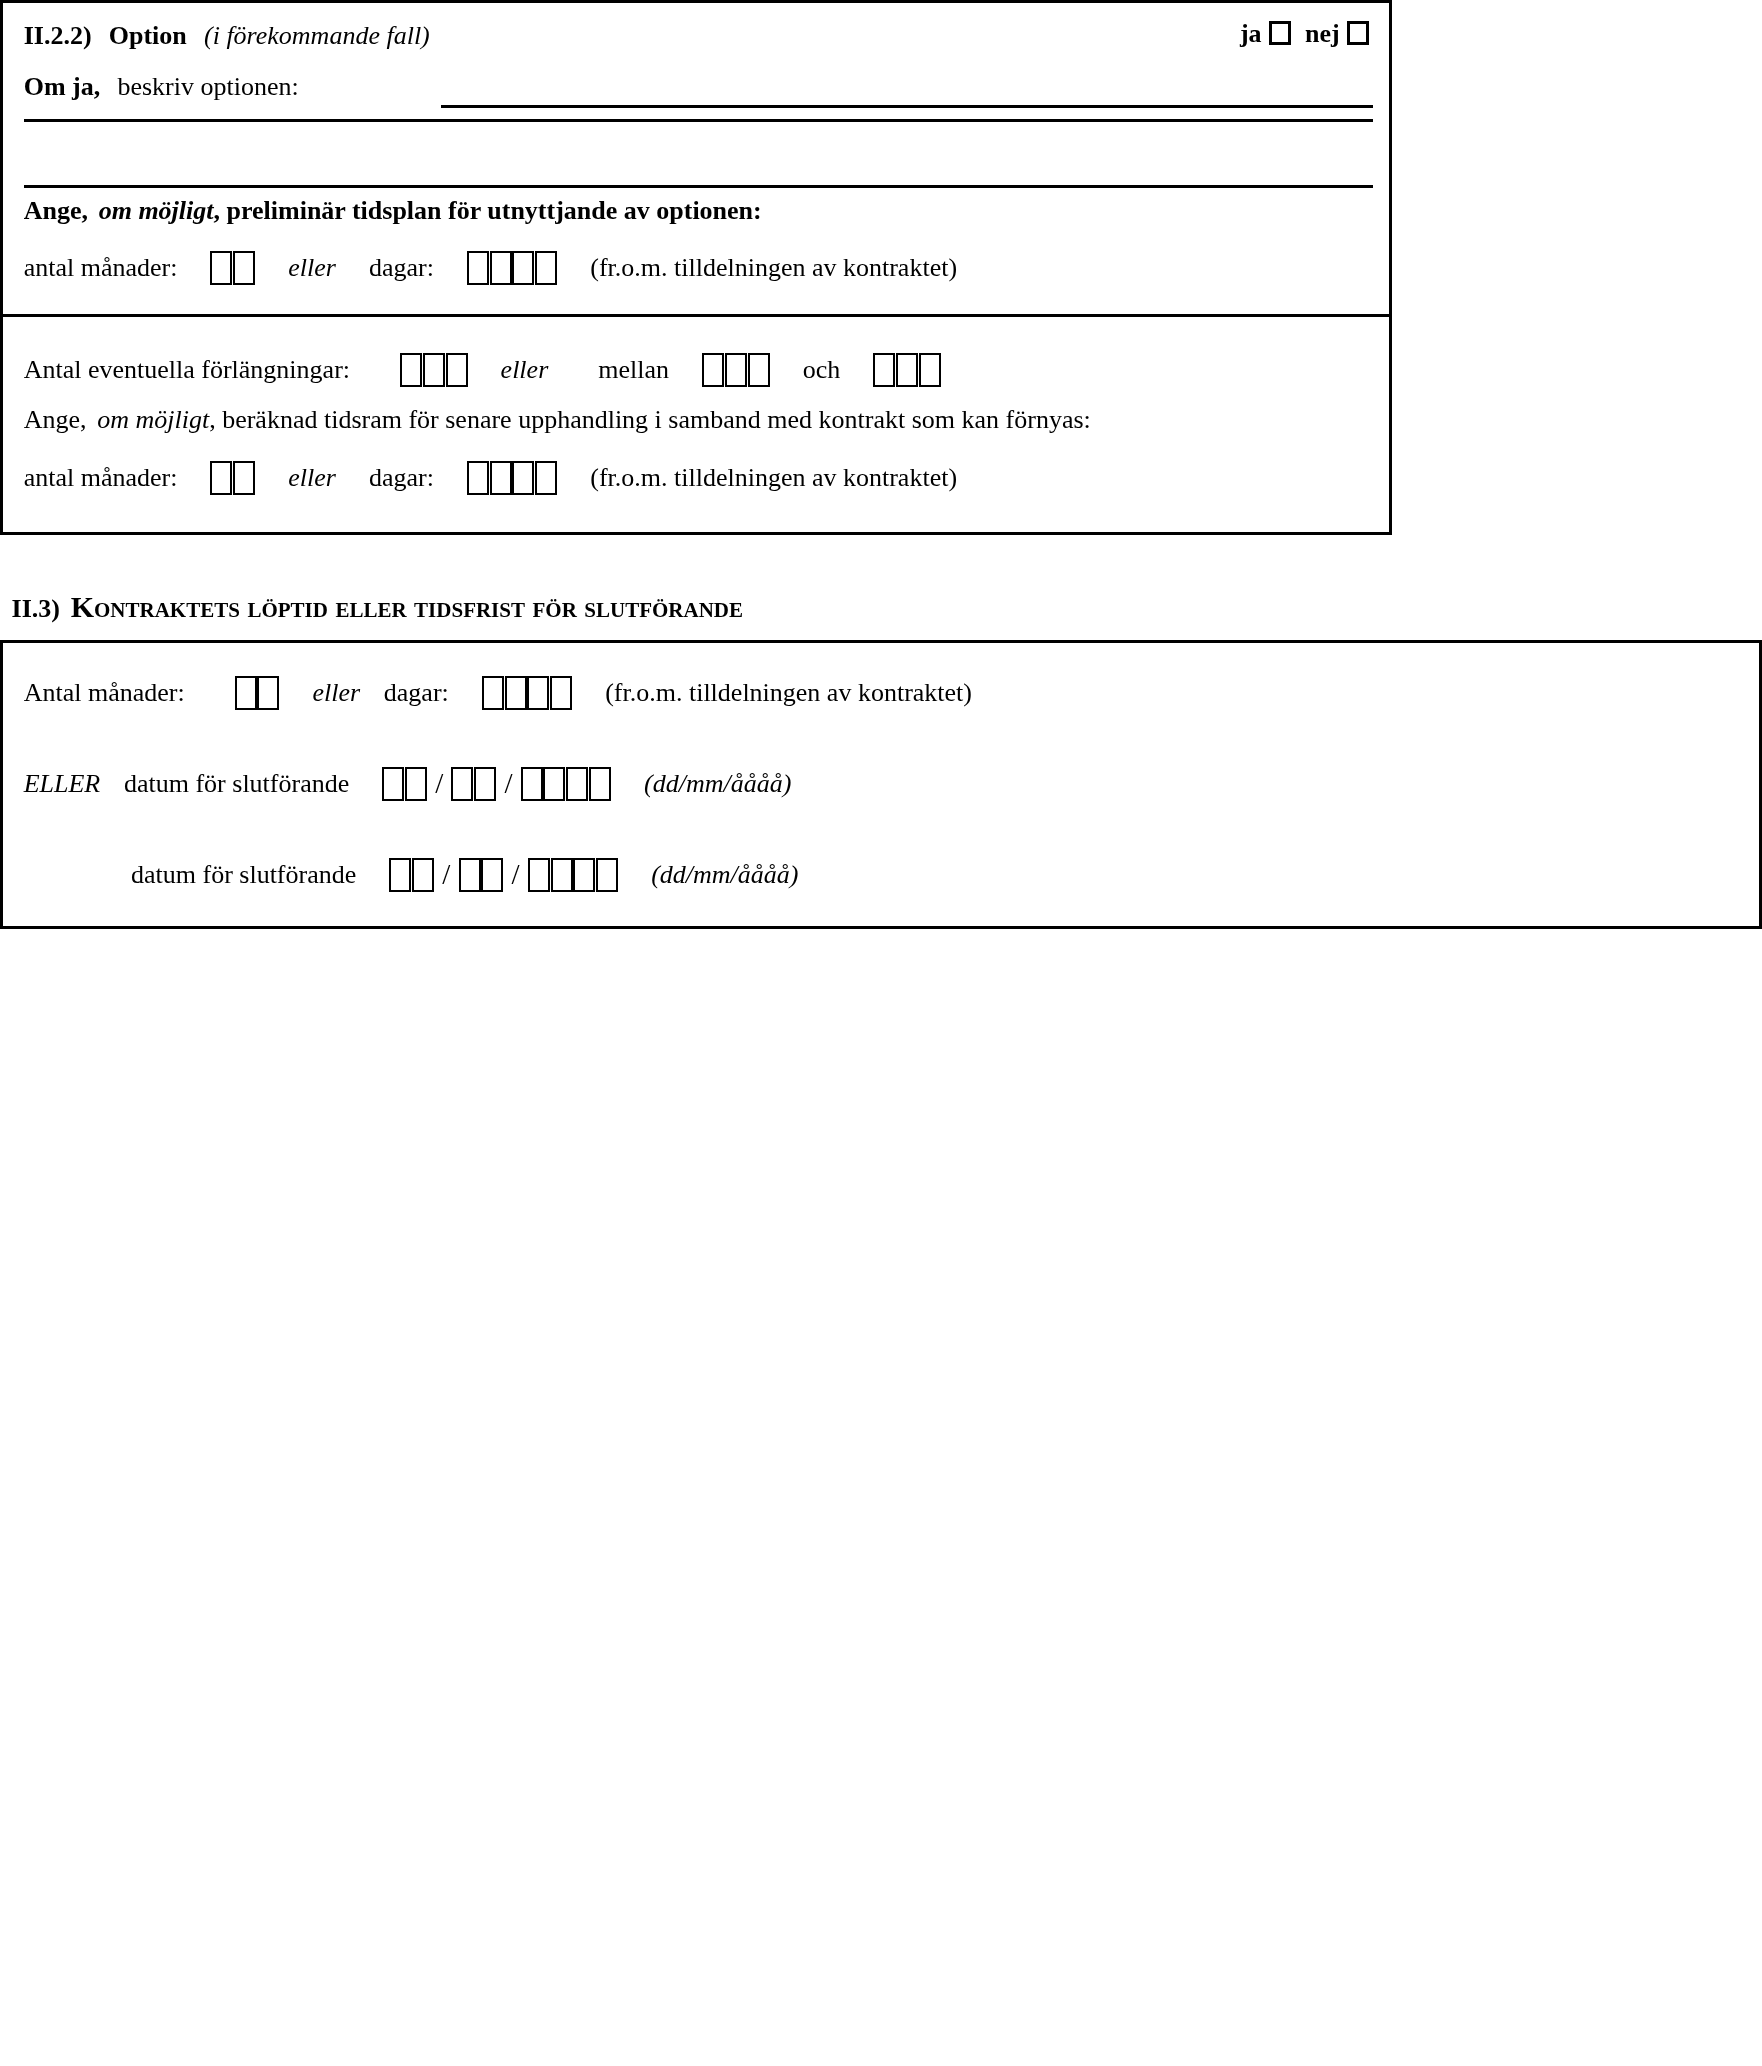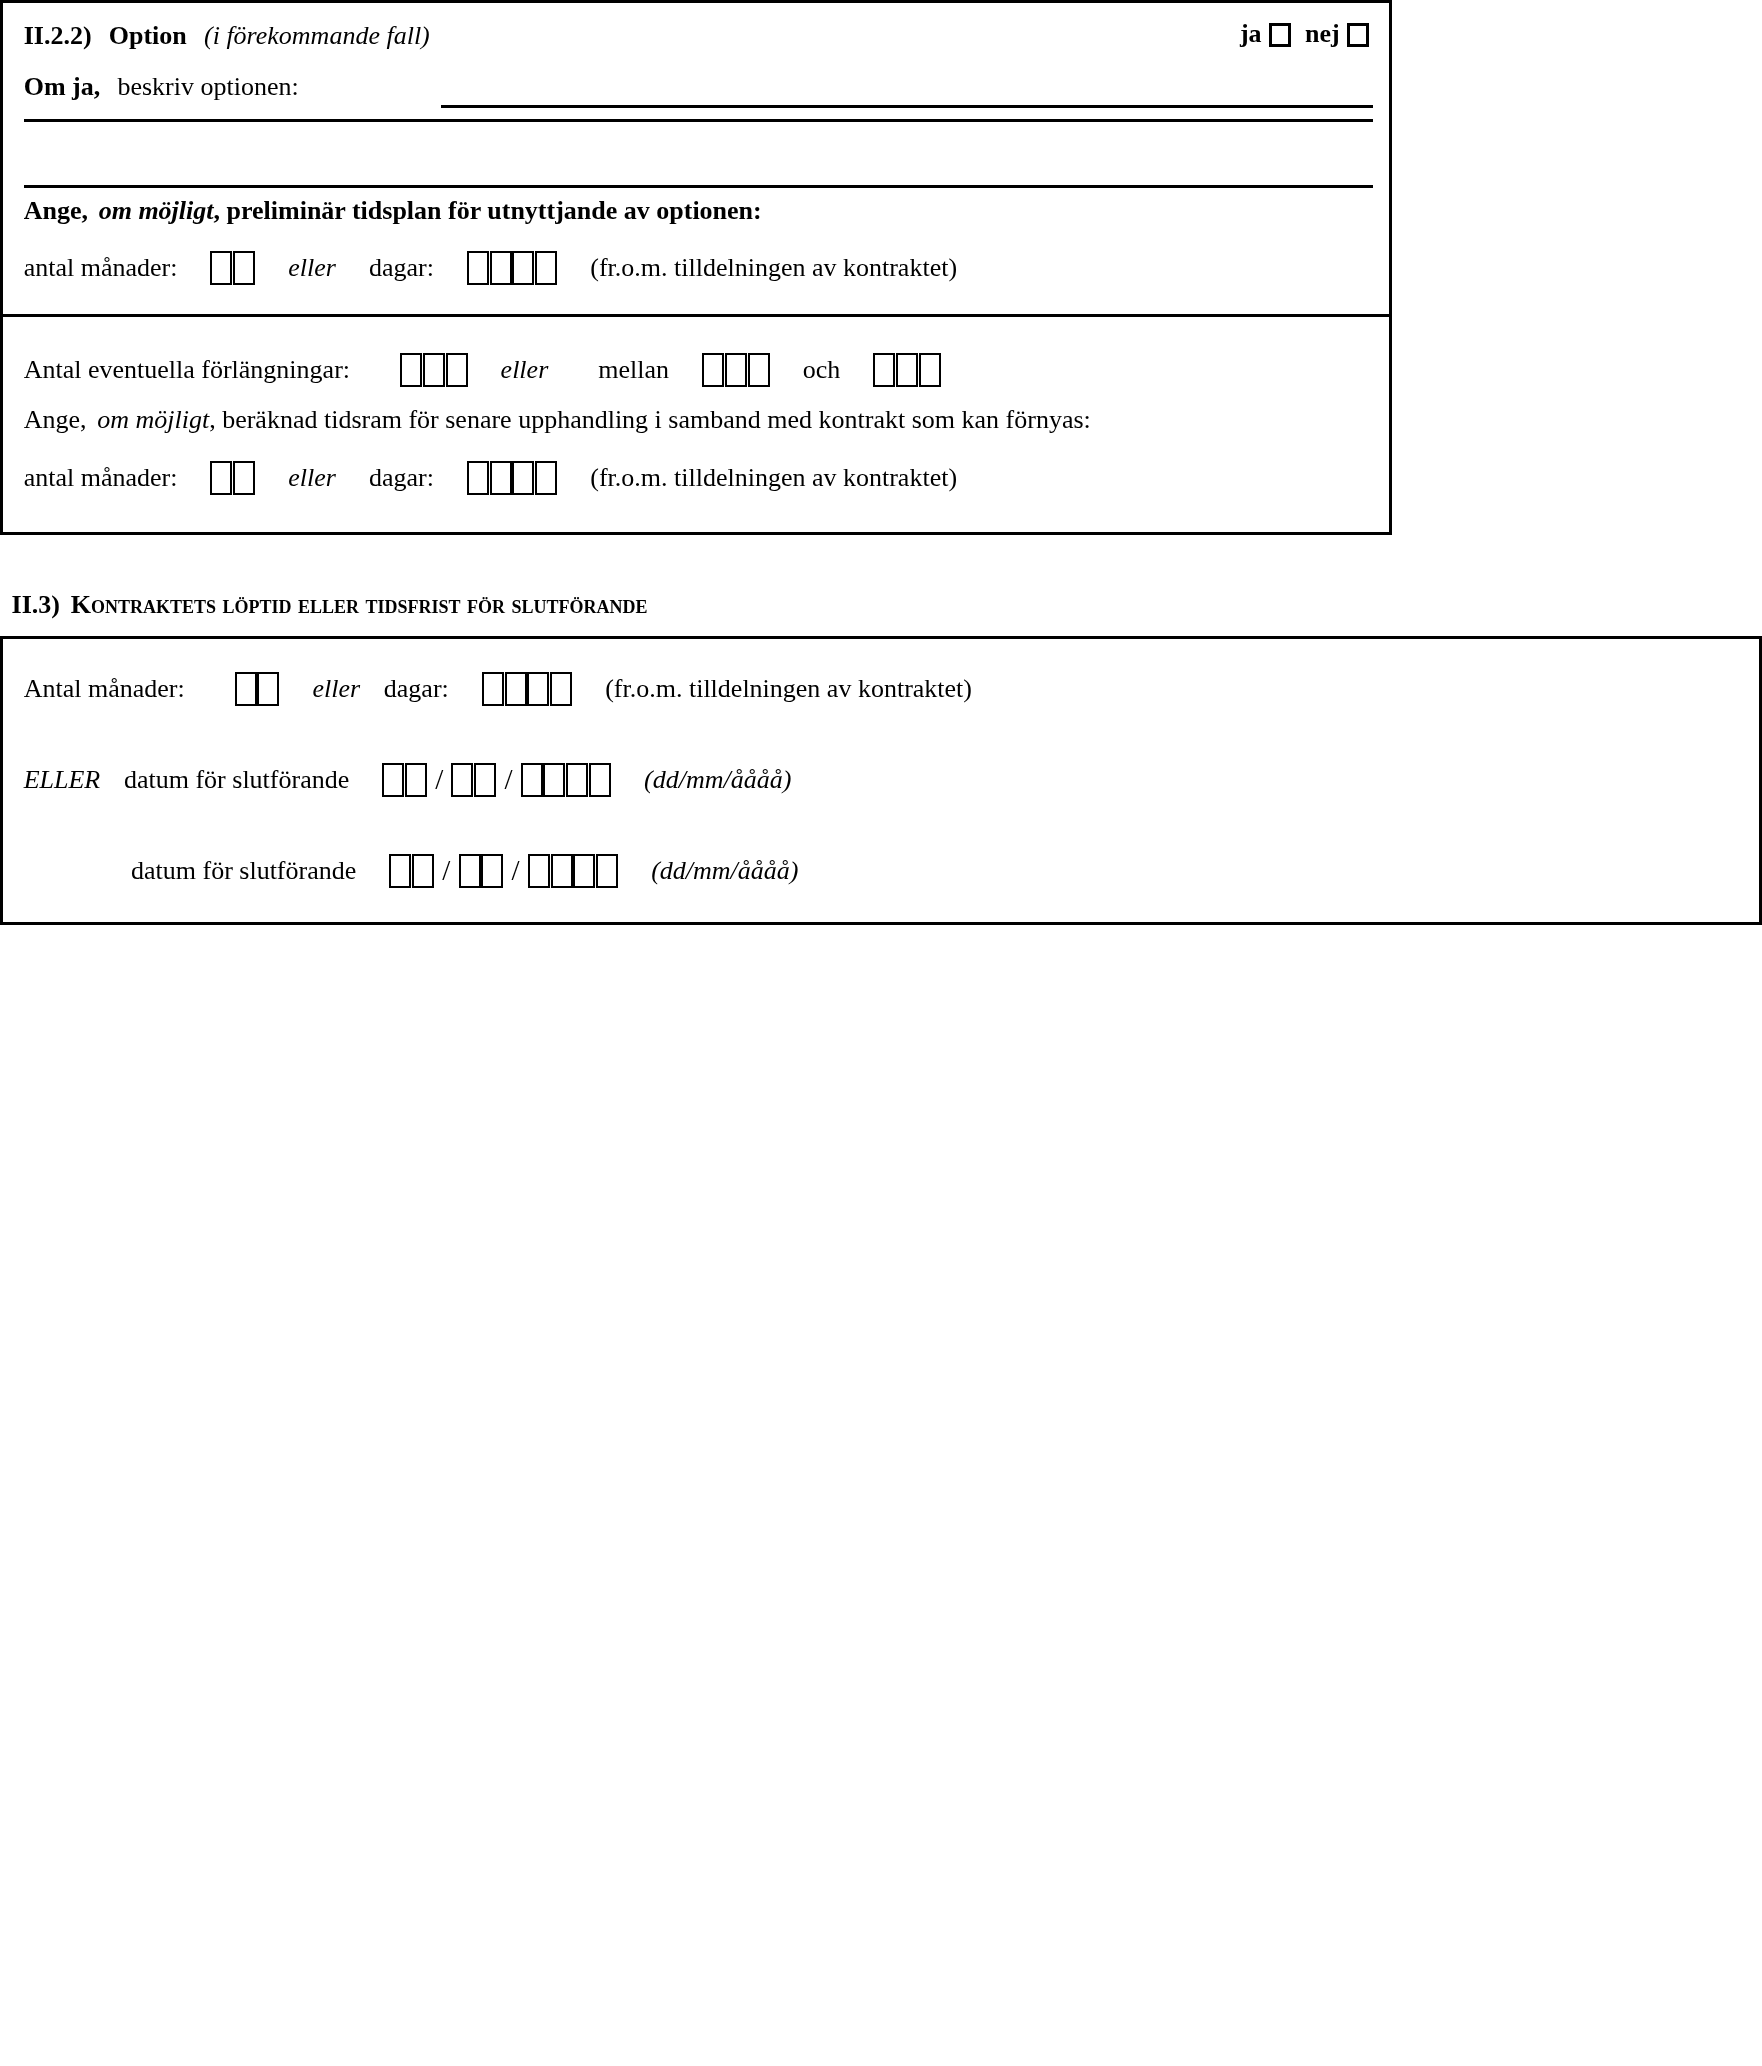--- a/index.html
+++ b/index.html
@@ -60,21 +60,21 @@
   .jaNej {
     position: absolute;
     right: 20px;
     top: 18px;
     display: flex;
     align-items: center;
     gap: 14px;
   }
   .jaNej .grp {
     display: flex;
-    align-items: flex-end;
+    align-items: flex-start;
     gap: 7.4px;
   }
 
   
   .cbox {
     display: inline-block;
     width: 22px;
     height: 24px;
     border: 3.3px solid #000;
     box-sizing: border-box;
@@ -134,21 +134,21 @@
 
   
   .sec-head {
     margin: 55px 0 0 11.6px;
     font-size: 26px;
     font-weight: bold;
     white-space: nowrap;
   }
   .smallcaps {
     font-variant: small-caps;
-    font-size: 26px;
+    font-size: 30px;
     text-align: center;
   }
 
   .table-ii3 {
     border: 3.7px solid #000;
     box-sizing: border-box;
     width: 1762px;
     position: relative;
     height: 289px;
     margin-top: 15.7px;

